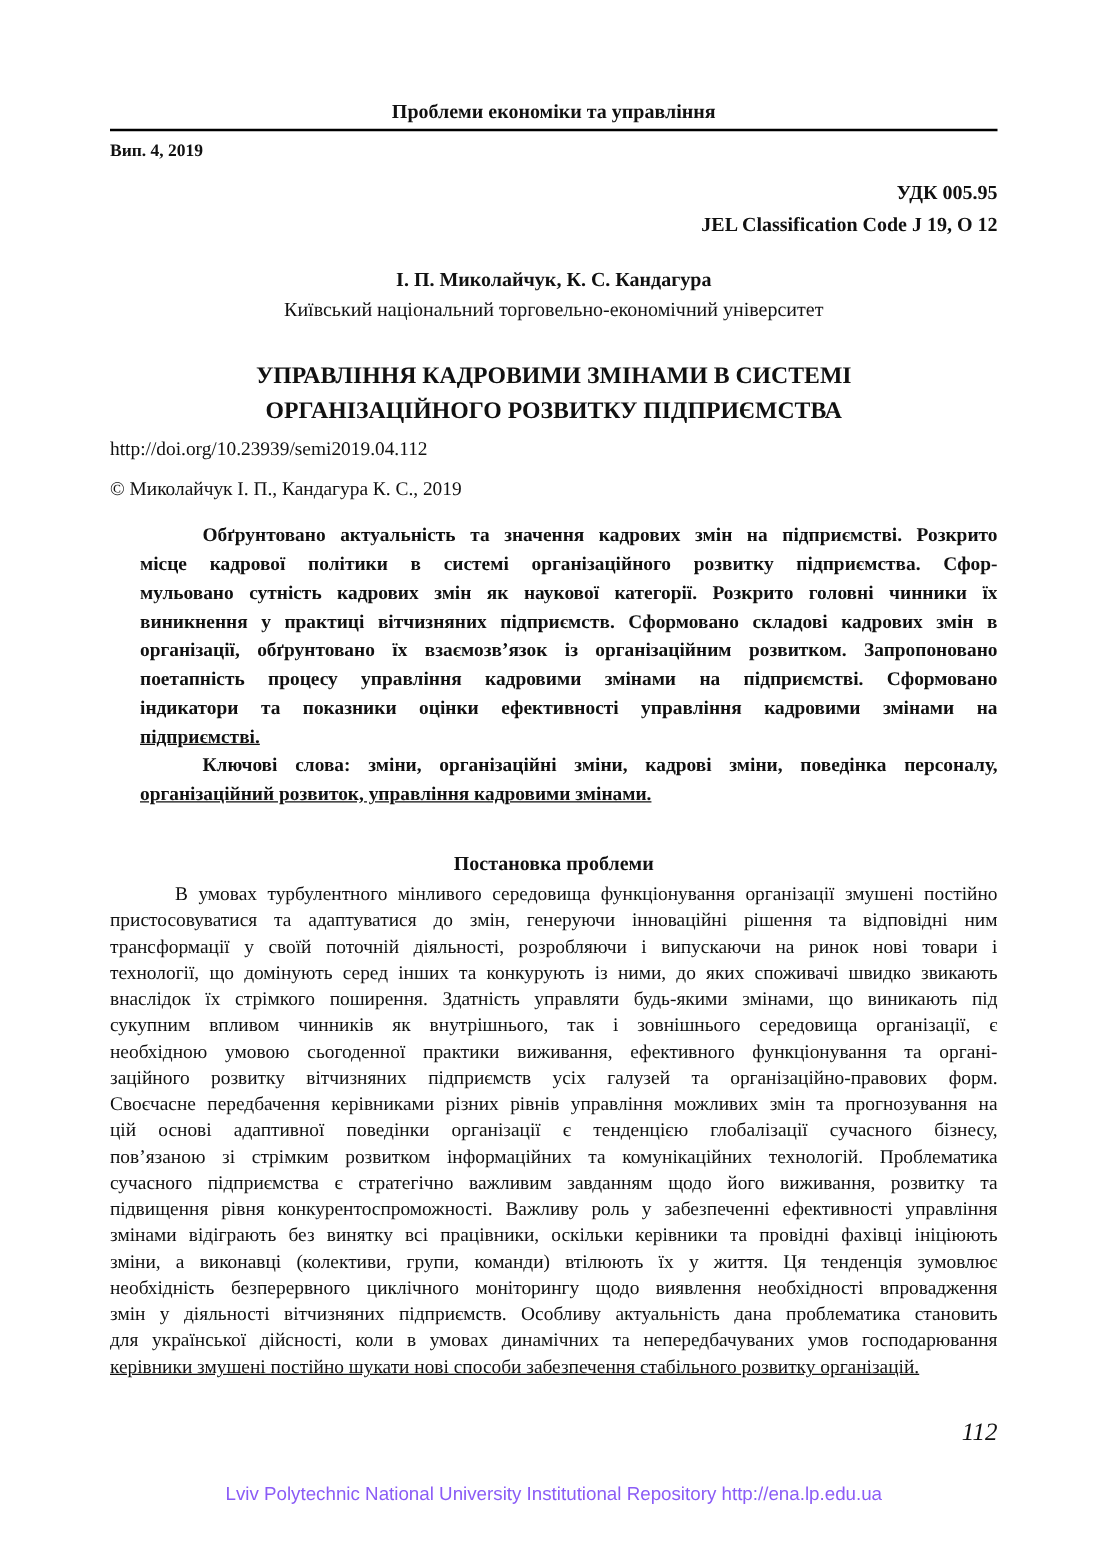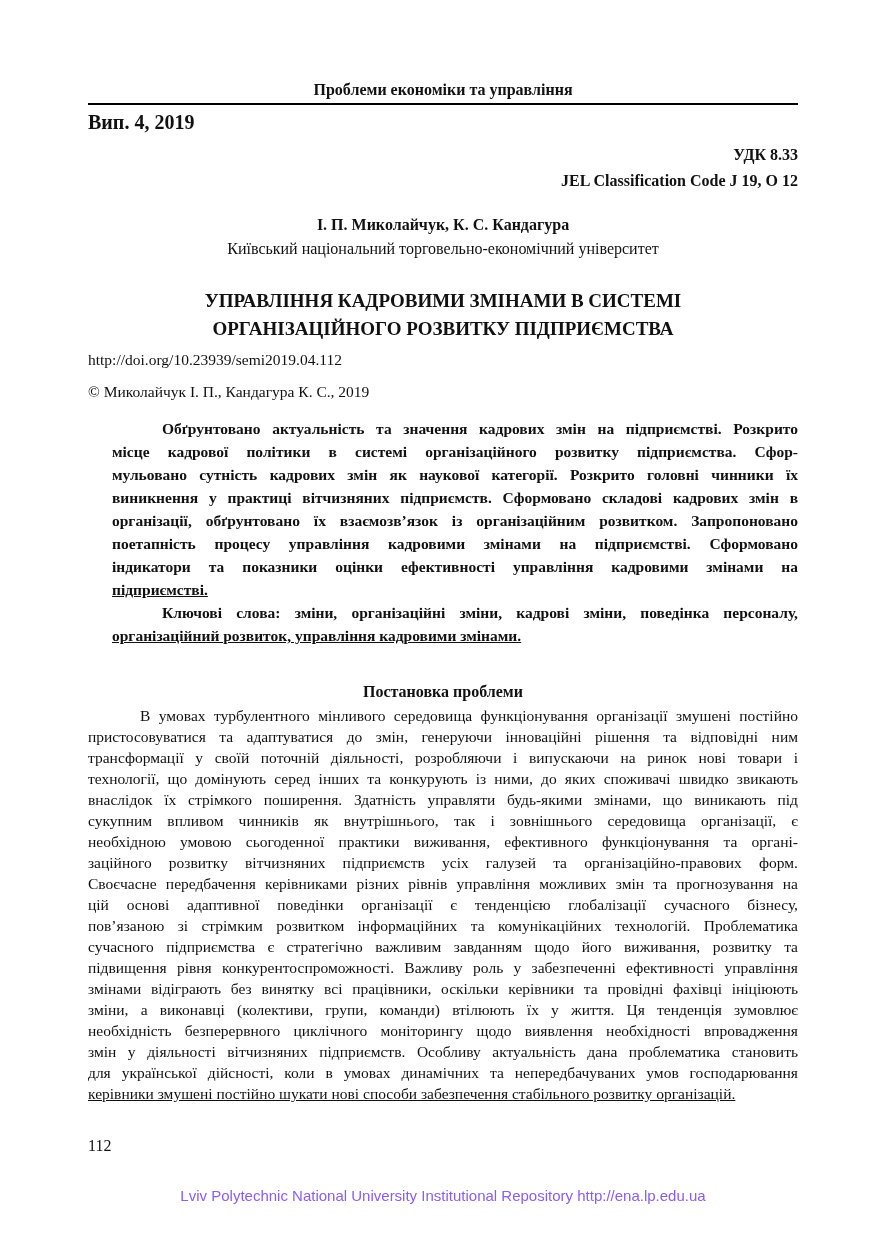--- a/index.html
+++ b/index.html
@@ -26,21 +26,21 @@
     line-height: 20px;
   }
   .header-rule {
     border: 0;
     border-top: 2.5px solid #000000;
     margin: 3px 0 0 0;
   }
   .issue {
     margin-top: 7px;
     font-weight: bold;
-    font-size: 20px;
+    font-size: 14px;
     line-height: 20px;
   }
   .udk {
     margin-top: 13px;
     text-align: right;
     font-weight: bold;
     font-size: 16px;
     line-height: 20px;
   }
   .jel {
@@ -118,44 +118,45 @@
   }
   .abstract .line:first-child,
   .keywords .line:first-child {
     text-indent: 50px;
   }
   .body-para .line:first-child {
     text-indent: 52px;
   }
   .page-number {
     margin-top: 32px;
-    text-align: left;
-    font-size: 16px;
-    line-height: 20px;
+    text-align: right;
+    font-size: 20px;
+    line-height: 20px;
+    font-style: italic;
   }
   .footer {
     margin-top: 30px;
     text-align: center;
     font-family: "Liberation Sans", sans-serif;
     font-size: 15px;
     line-height: 20px;
     color: #8b5cf6;
   }
 </style>
 </head>
 <body>
 
 <div class="page">
   <div class="content">
 
     <div class="journal-header">Проблеми економіки та управління</div>
     <hr class="header-rule">
     <div class="issue">Вип. 4, 2019</div>
 
-    <div class="udk">УДК 8.33</div>
+    <div class="udk">УДК 005.95</div>
     <div class="jel">JEL Classification Code J 19, O 12</div>
 
     <div class="authors">І. П. Миколайчук, К. С. Кандагура</div>
     <div class="affiliation">Київський національний торговельно-економічний університет</div>
 
     <div class="article-title">
       <div>УПРАВЛІННЯ КАДРОВИМИ ЗМІНАМИ В СИСТЕМІ</div>
       <div>ОРГАНІЗАЦІЙНОГО РОЗВИТКУ ПІДПРИЄМСТВА</div>
     </div>
 

